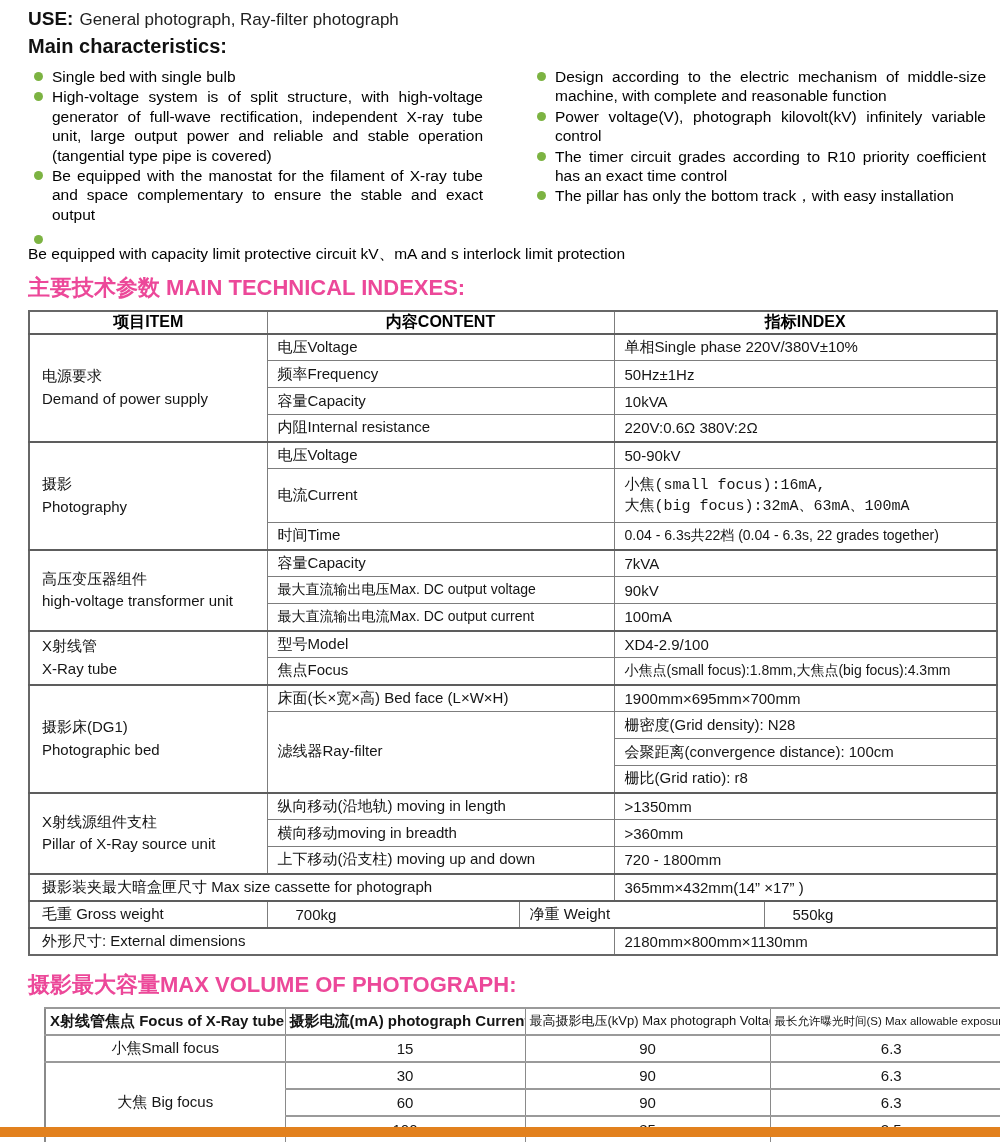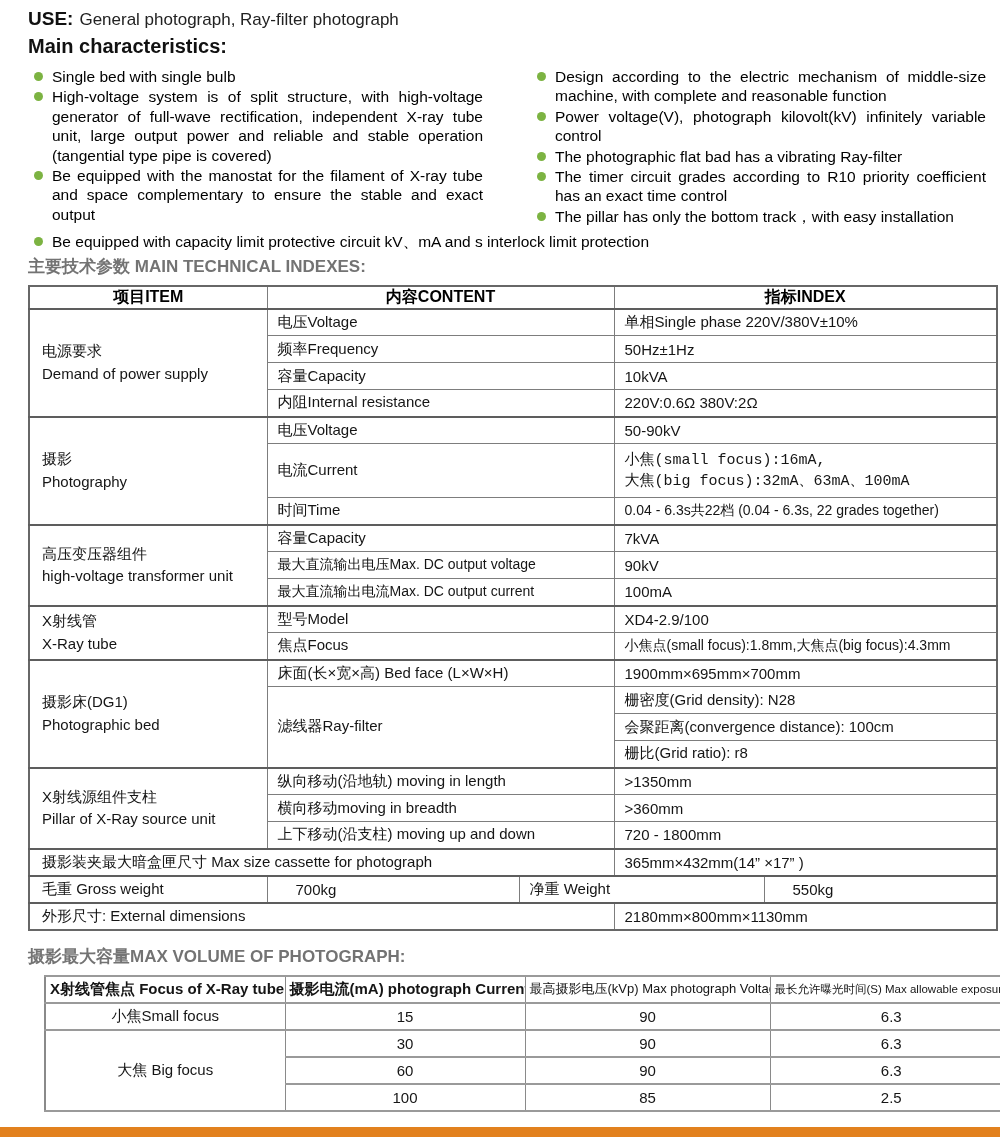--- a/index.html
+++ b/index.html
@@ -13,24 +13,24 @@
   .use-line { font-size:17px; margin:1px 0 5px 0; color:#222; }
   .use-label { font-weight:bold; font-size:19px; color:#111; margin-right:6px; }
   .mc-title { font-weight:bold; font-size:20px; color:#111; margin:0 0 9px 0; }
 
   .cols { display:flex; gap:48px; }
   .col { width:455px; }
   ul.bullets { list-style:none; margin:0; padding:0; }
   li.bullet { display:flex; margin:0 0 1px 0; }
   .dot { width:9px; height:9px; border-radius:50%; background:#7cb342; margin:5px 9px 0 6px; flex:none; }
   .btext { font-size:15.5px; line-height:19.4px; text-align:justify; color:#000000; }
-  li.full { margin-top:5px; width:965px; }
+  li.full { margin-top:5px; width:965px;flex-direction:column; }
   li.full .btext { text-align:left; }
 
-  .section-title { font-weight:bold; font-size:17px; color:#737373; margin:3px 0 7px 0; }
+  .section-title { font-weight:bold; font-size:22px; color:#ec4899; margin:9px 0 7px 0; }
 
   table.tech { border-collapse:collapse; table-layout:fixed; width:968px; border:2px solid #676767; }
   table.tech tr { height:27px; }
   table.tech tr.h2 { height:54px; }
   .tech td, .tech th {
     border:1px solid #7d7d7d; font-size:15px; font-weight:normal;
     padding:0 10px; overflow:hidden; white-space:nowrap; color:#151515;
     vertical-align:middle; text-align:left;
   }
   .tech tr.hrow { height:16px; }
@@ -90,24 +90,20 @@
           <li class="bullet">
             <span class="dot"></span>
             <span class="btext">Design according to the electric mechanism of middle-size machine, with complete and reasonable function</span>
           </li>
           <li class="bullet">
             <span class="dot"></span>
             <span class="btext">Power voltage(V), photograph kilovolt(kV) infinitely variable control</span>
           </li>
           <li class="bullet">
             <span class="dot"></span>
-            <span class="btext">The photographic flat bad has a vibrating Ray-filter</span>
-          </li>
-          <li class="bullet">
-            <span class="dot"></span>
             <span class="btext">The timer circuit grades according to R10 priority coefficient has an exact time control</span>
           </li>
           <li class="bullet">
             <span class="dot"></span>
             <span class="btext">The pillar has only the bottom track，with easy installation</span>
           </li>
         </ul>
       </div>
     </div>
 

